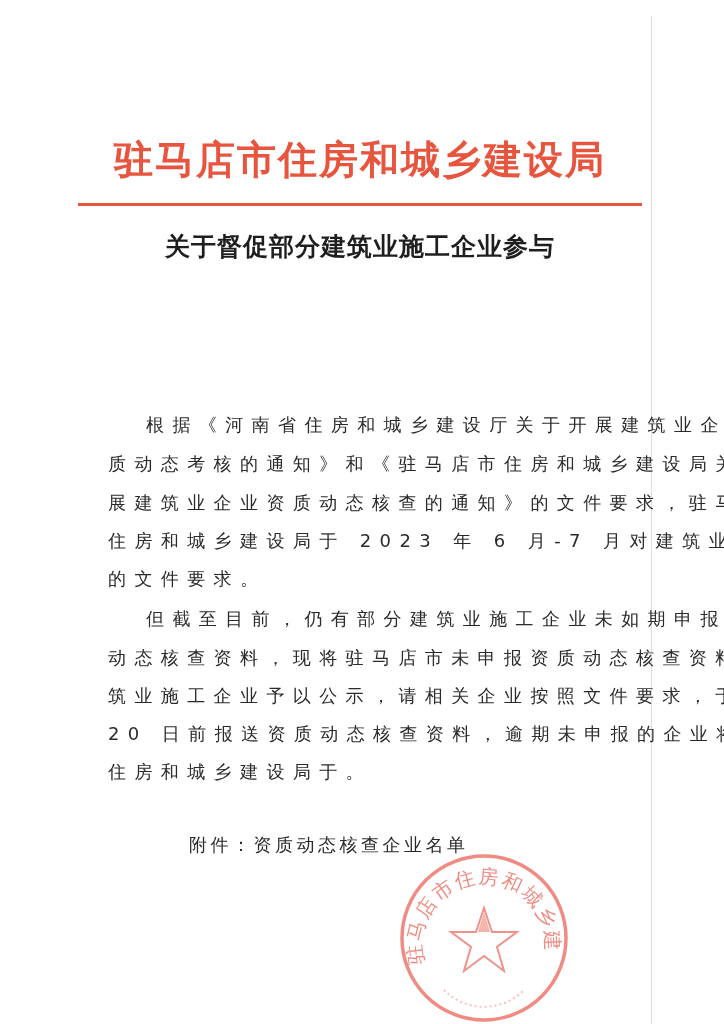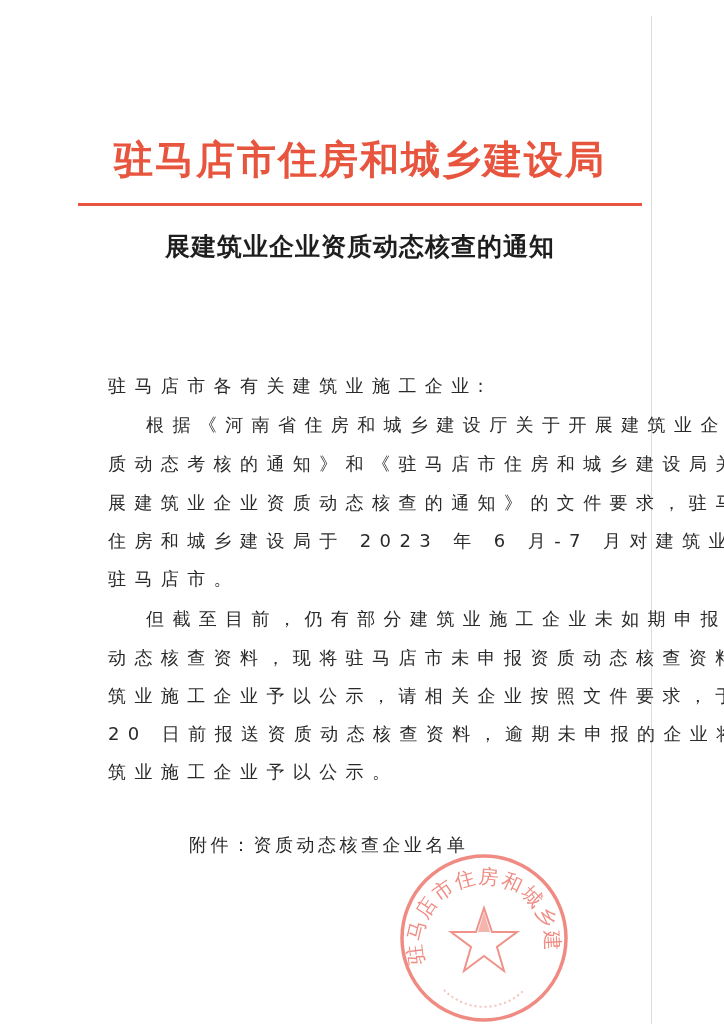--- a/index.html
+++ b/index.html
@@ -110,35 +110,34 @@
   </style>
 </head>
 <body>
 
 <div class="page">
   <div class="right-edge"></div>
 
   <div class="header-title" style="color:#e8553e;">驻马店市住房和城乡建设局</div>
   <div class="header-rule" style="background:#e8553e;"></div>
 
-  <div class="doc-title l1">展建筑业企业资质动态核查的通知</div>
+  <div class="doc-title l1">关于督促部分建筑业施工企业参与</div>
 
-  <div class="body-line" style="top:357px;">驻马店市各有关建筑业施工企业:</div>
 
   <div class="body-line indent" style="top:396px;">根据《河南省住房和城乡建设厅关于开展建筑业企业资</div>
   <div class="body-line" style="top:435px;">质动态考核的通知》和《驻马店市住房和城乡建设局关于开</div>
   <div class="body-line" style="top:474px;">展建筑业企业资质动态核查的通知》的文件要求，驻马店市</div>
   <div class="body-line" style="top:512px;">住房和城乡建设局于 2023 年 6 月-7 月对建筑业施工企业进</div>
-  <div class="body-line" style="top:550px;">驻马店市。</div>
+  <div class="body-line" style="top:550px;">的文件要求。</div>
 
   <div class="body-line indent" style="top:590px;">但截至目前，仍有部分建筑业施工企业未如期申报资质</div>
   <div class="body-line" style="top:629px;">动态核查资料，现将驻马店市未申报资质动态核查资料的建</div>
   <div class="body-line" style="top:667px;">筑业施工企业予以公示，请相关企业按照文件要求，于 8 月</div>
   <div class="body-line" style="top:705px;">20 日前报送资质动态核查资料，逾期未申报的企业将直接视</div>
-  <div class="body-line" style="top:743px;">筑业施工企业予以公示。</div>
+  <div class="body-line" style="top:743px;">住房和城乡建设局于。</div>
 
   <div class="attachment">附件：资质动态核查企业名单</div>
 
   <svg class="seal" viewBox="0 0 176 176" xmlns="http://www.w3.org/2000/svg">
     <defs>
       <path id="sealArc" d="M 30 118 A 62 62 0 1 1 148 110"></path>
     </defs>
     <circle cx="88" cy="88" r="82" fill="none" stroke="#e64a3c" stroke-width="3.5" opacity="0.85"></circle>
     <text font-family="DejaVu Serif, serif" font-size="20" fill="#e64a3c" opacity="0.85" letter-spacing="2">
       <textPath href="#sealArc" startOffset="2%">驻马店市住房和城乡建设局</textPath>

